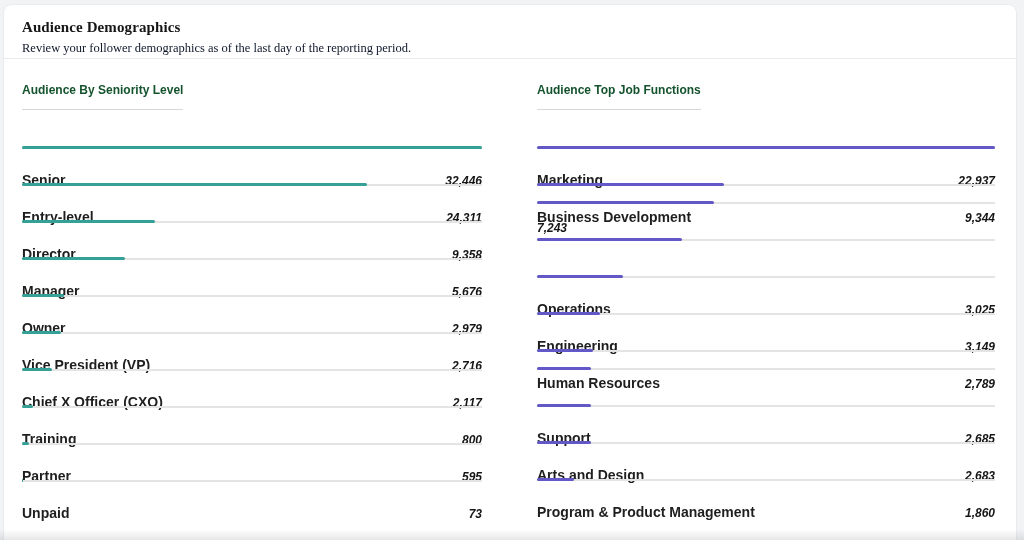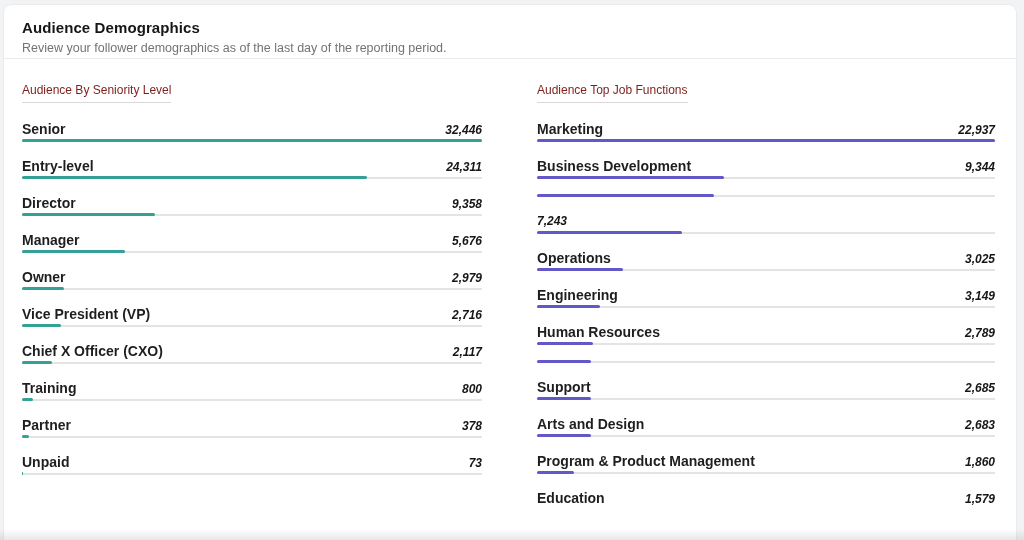--- a/index.html
+++ b/index.html
@@ -14,67 +14,69 @@
     position: absolute;
     left: 4px; top: 5px; right: 8px; bottom: -30px;
     background: #ffffff;
     border-radius: 8px;
     box-shadow: 0 0 0 1px rgba(0,0,0,0.03);
   }
   .card-header {
     padding: 13px 18px 4px 18px;
     height: 54px;
     border-bottom: 1px solid #e9eaeb;
+    font-family: Liberation Serif, serif;
   }
   .card-title {
     font-size: 15px;
     line-height: 19px;
     font-weight: 700;
     color: #161616;
     letter-spacing: 0.1px;
   }
   .card-subtitle {
     margin-top: 3px;
     font-size: 12.5px;
     line-height: 16px;
     font-weight: 400;
-    color: #737373;
+    color: #0f172a;
   }
   .columns {
     display: flex;
     padding: 21px 21px 0 18px;
     gap: 55px;
   }
   .col { flex: 0 0 auto; }
   .col-left  { width: 460px; }
   .col-right { width: 458px; }
   .section-title {
     display: inline-block;
     font-size: 12px;
     line-height: 15px;
-    font-weight: 400;
-    color: #7f1d1d;
+    font-weight: 700;
+    color: #14532d;
     border-bottom: 1px solid #d8d8d8;
-    padding-bottom: 4px;
+    padding-bottom: 11px;
     margin-bottom: 17px;
     cursor: default;
   }
   .row { margin-bottom: 15px; }
   .row-top {
     display: flex;
     justify-content: space-between;
     align-items: baseline;
     height: 18px;
     margin-bottom: 1px;
   }
   .bar-label {
     font-size: 14px;
     line-height: 18px;
     font-weight: 600;
     color: #1e1e1e;
+    margin-top: 44px;
   }
   .bar-value {
     font-size: 12px;
     line-height: 18px;
     font-weight: 600;
     color: #161616;
     font-style: italic;
   }
   .track {
     position: relative;
@@ -182,21 +184,21 @@
               <span class="bar-label">Training</span>
               <span class="bar-value">800</span>
             </div>
             <div class="track">
               <div class="fill" style="width: 2.46564%; background: rgb(53, 160, 149);"></div>
             </div>
           </div>
           <div class="row">
             <div class="row-top">
               <span class="bar-label">Partner</span>
-              <span class="bar-value">378</span>
+              <span class="bar-value">595</span>
             </div>
             <div class="track">
               <div class="fill" style="width: 1.55027%; background: rgb(53, 160, 149);"></div>
             </div>
           </div>
           <div class="row">
             <div class="row-top">
               <span class="bar-label">Unpaid</span>
               <span class="bar-value">73</span>
             </div>

